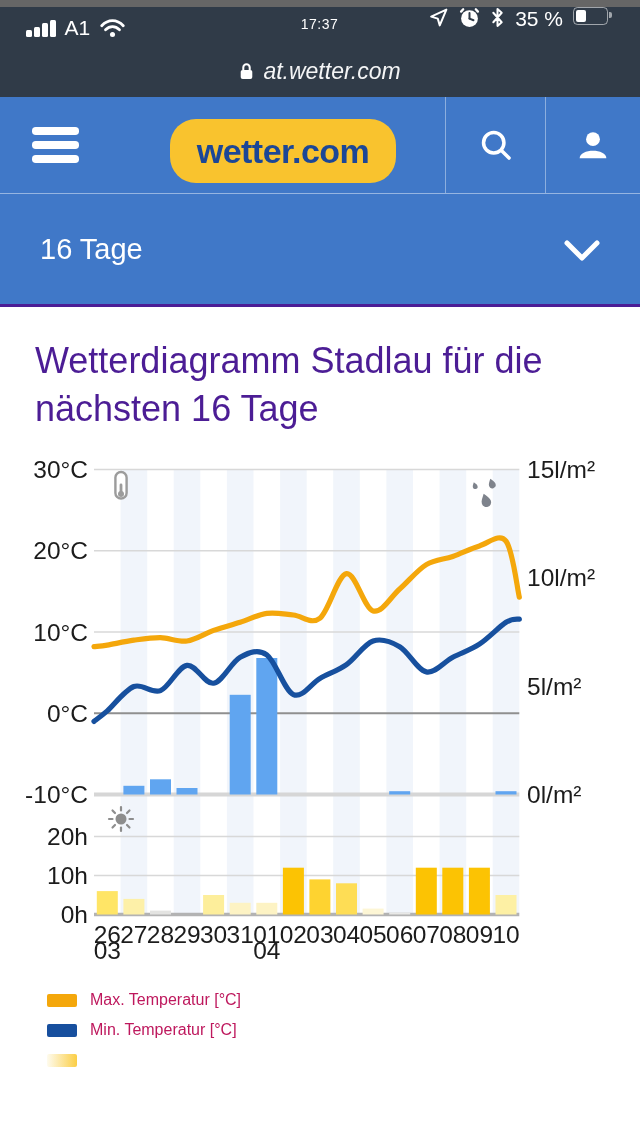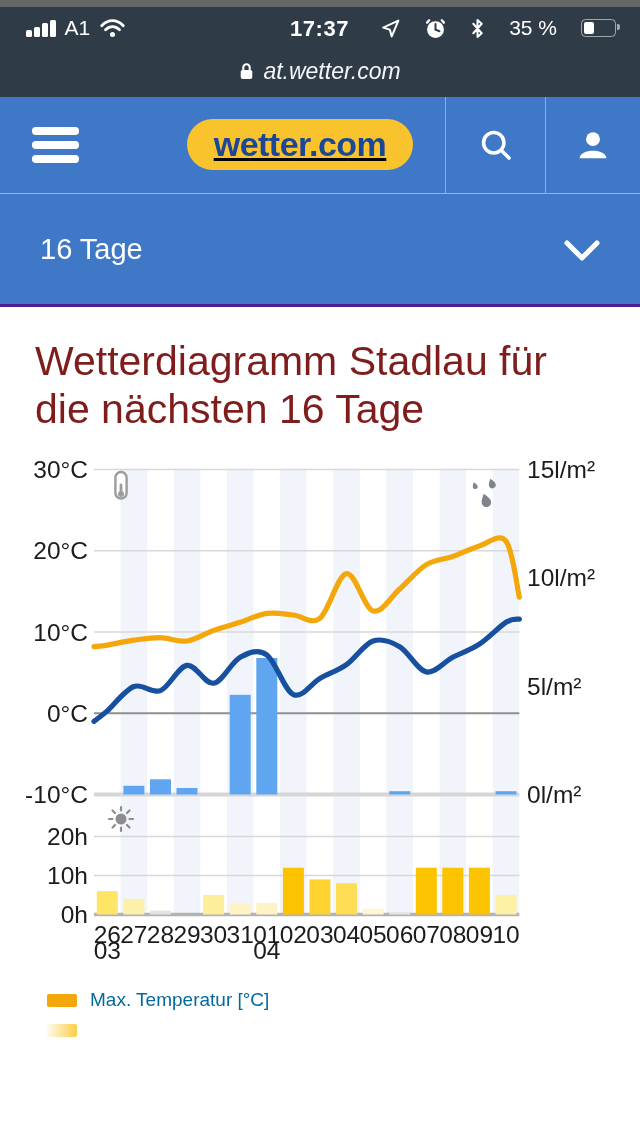--- a/index.html
+++ b/index.html
@@ -5,56 +5,56 @@
   html,body{margin:0;padding:0;background:#666;}
   .phone{position:relative;width:640px;height:1136px;background:#fff;overflow:hidden;
          font-family:"Liberation Sans",sans-serif;margin:7px auto;}
   
   .statusbar{position:absolute;top:0;left:0;width:640px;height:90px;background:#303b48;color:#fff;}
   .sb-row1{position:absolute;top:0;left:0;right:0;height:42px;}
   .sb-left{position:absolute;left:26px;top:0;height:42px;display:flex;align-items:center;gap:9px;}
   .sigbars{display:flex;align-items:flex-end;gap:2.5px;height:17px;}
   .sigbars span{width:5.5px;background:#fff;border-radius:1.5px;display:block;}
   .sb-carrier{font-size:21px;}
-  .sb-time{position:absolute;left:0;right:1px;top:9px;text-align:center;font-size:22px;font-weight:700;letter-spacing:.5px;}
-  .sb-right{position:absolute;right:24px;top:0;height:42px;display:flex;align-items:center;gap:24px;}
+  .sb-time{position:absolute;left:0;right:1px;top:9px;text-align:center;font-size:14px;font-weight:400;letter-spacing:.5px;}
+  .sb-right{position:absolute;right:32px;top:0;height:42px;display:flex;gap:10px;}
   .sb-pct{font-size:21px;}
   .battery{position:relative;width:33px;height:16px;border:1.5px solid rgba(255,255,255,.55);border-radius:4.5px;}
   .battery .fill{position:absolute;left:2px;top:2px;bottom:2px;width:10px;background:#fff;border-radius:2px;}
   .battery .nub{position:absolute;right:-5px;top:4px;width:3px;height:6px;background:rgba(255,255,255,.55);border-radius:0 2px 2px 0;}
   .sb-row2{position:absolute;top:42px;left:0;right:0;height:44px;display:flex;align-items:center;justify-content:center;gap:9px;}
   .sb-url{font-size:23px;color:#f4f5f6;font-style:italic;}
   
   .header{position:absolute;top:90px;left:0;width:640px;height:96px;background:#4078c8;}
   .hamburger{position:absolute;left:32px;top:30px;width:47px;cursor:pointer;}
   .hamburger span{display:block;width:47px;height:7.5px;background:#fff;border-radius:3.75px;margin-bottom:6.5px;}
   .hamburger span:last-child{margin-bottom:0;}
-  .logo{position:absolute;left:187px;top:22px;width:226px;height:51px;background:#f9c32e;border-radius:26px;
-        display:flex;align-items:center;justify-content:center;text-decoration:underline;}
+  .logo{position:absolute;left:170px;top:22px;width:226px;height:64px;background:#f9c32e;border-radius:26px;
+        display:flex;align-items:center;justify-content:center;}
   .logo span{color:#1c4796;font-size:34px;font-weight:700;letter-spacing:-.5px;}
   .hcell{position:absolute;top:0;bottom:0;border-left:1px solid rgba(255,255,255,.4);
          display:flex;align-items:center;justify-content:center;}
   .hcell.search{left:445px;width:100px;}
   .hcell.user{left:545px;right:0;}
   
   .subheader{position:absolute;top:186px;left:0;width:640px;height:114px;background:#4078c8;
              border-top:1px solid rgba(255,255,255,.45);box-sizing:border-box;border-bottom:3px solid #4c1d95;}
   .subheader .label{position:absolute;left:40px;top:0;bottom:0;display:flex;align-items:center;
                     color:#fff;font-size:29px;font-weight:400;}
   .subheader svg{position:absolute;right:40px;top:45px;}
   
   .pagetitle{position:absolute;top:300px;left:0;width:640px;box-sizing:border-box;padding:30px 45px 0 35px;
-             color:#7f1d1d;font-size:41px;line-height:48px;font-weight:400;}
+             color:#4c1d95;font-size:36px;line-height:48px;font-weight:400;}
   
   #chartwrap{position:absolute;top:430px;left:0;width:640px;height:535px;text-decoration:underline;}
   
   .legend{position:absolute;top:978px;left:47px;}
   .legend .row{display:flex;align-items:center;height:30px;}
   .legend .swatch{width:30px;height:13px;border-radius:2px;margin-right:13px;flex:none;}
-  .legend .lab{font-size:19px;color:#0369a1;}
+  .legend .lab{font-size:16px;color:#be185d;}
 </style>
 </head>
 <body>
 
 <div class="phone">
 
   <div class="statusbar">
     <div class="sb-row1">
       <div class="sb-left">
         <div class="sigbars">
@@ -228,17 +228,21 @@
         <text x="266.778125" y="522" text-anchor="middle" fill="#1c1c1c" font-size="24.5" font-family="&quot;Liberation Sans&quot;,sans-serif">04</text>
       </svg>
   </div>
 
   <div class="legend">
     <div class="row">
       <div class="swatch" style="background: rgb(244, 167, 11);"></div>
       <span class="lab">Max. Temperatur [°C]</span>
     </div>
     <div class="row">
+      <div class="swatch" style="background: rgb(23, 79, 158);"></div>
+      <span class="lab">Min. Temperatur [°C]</span>
+    </div>
+    <div class="row">
       <div class="swatch" style="background: linear-gradient(90deg, rgb(254, 251, 238), rgb(251, 206, 69));"></div>
     </div>
   </div>
 
 </div>
 
 </body></html>

